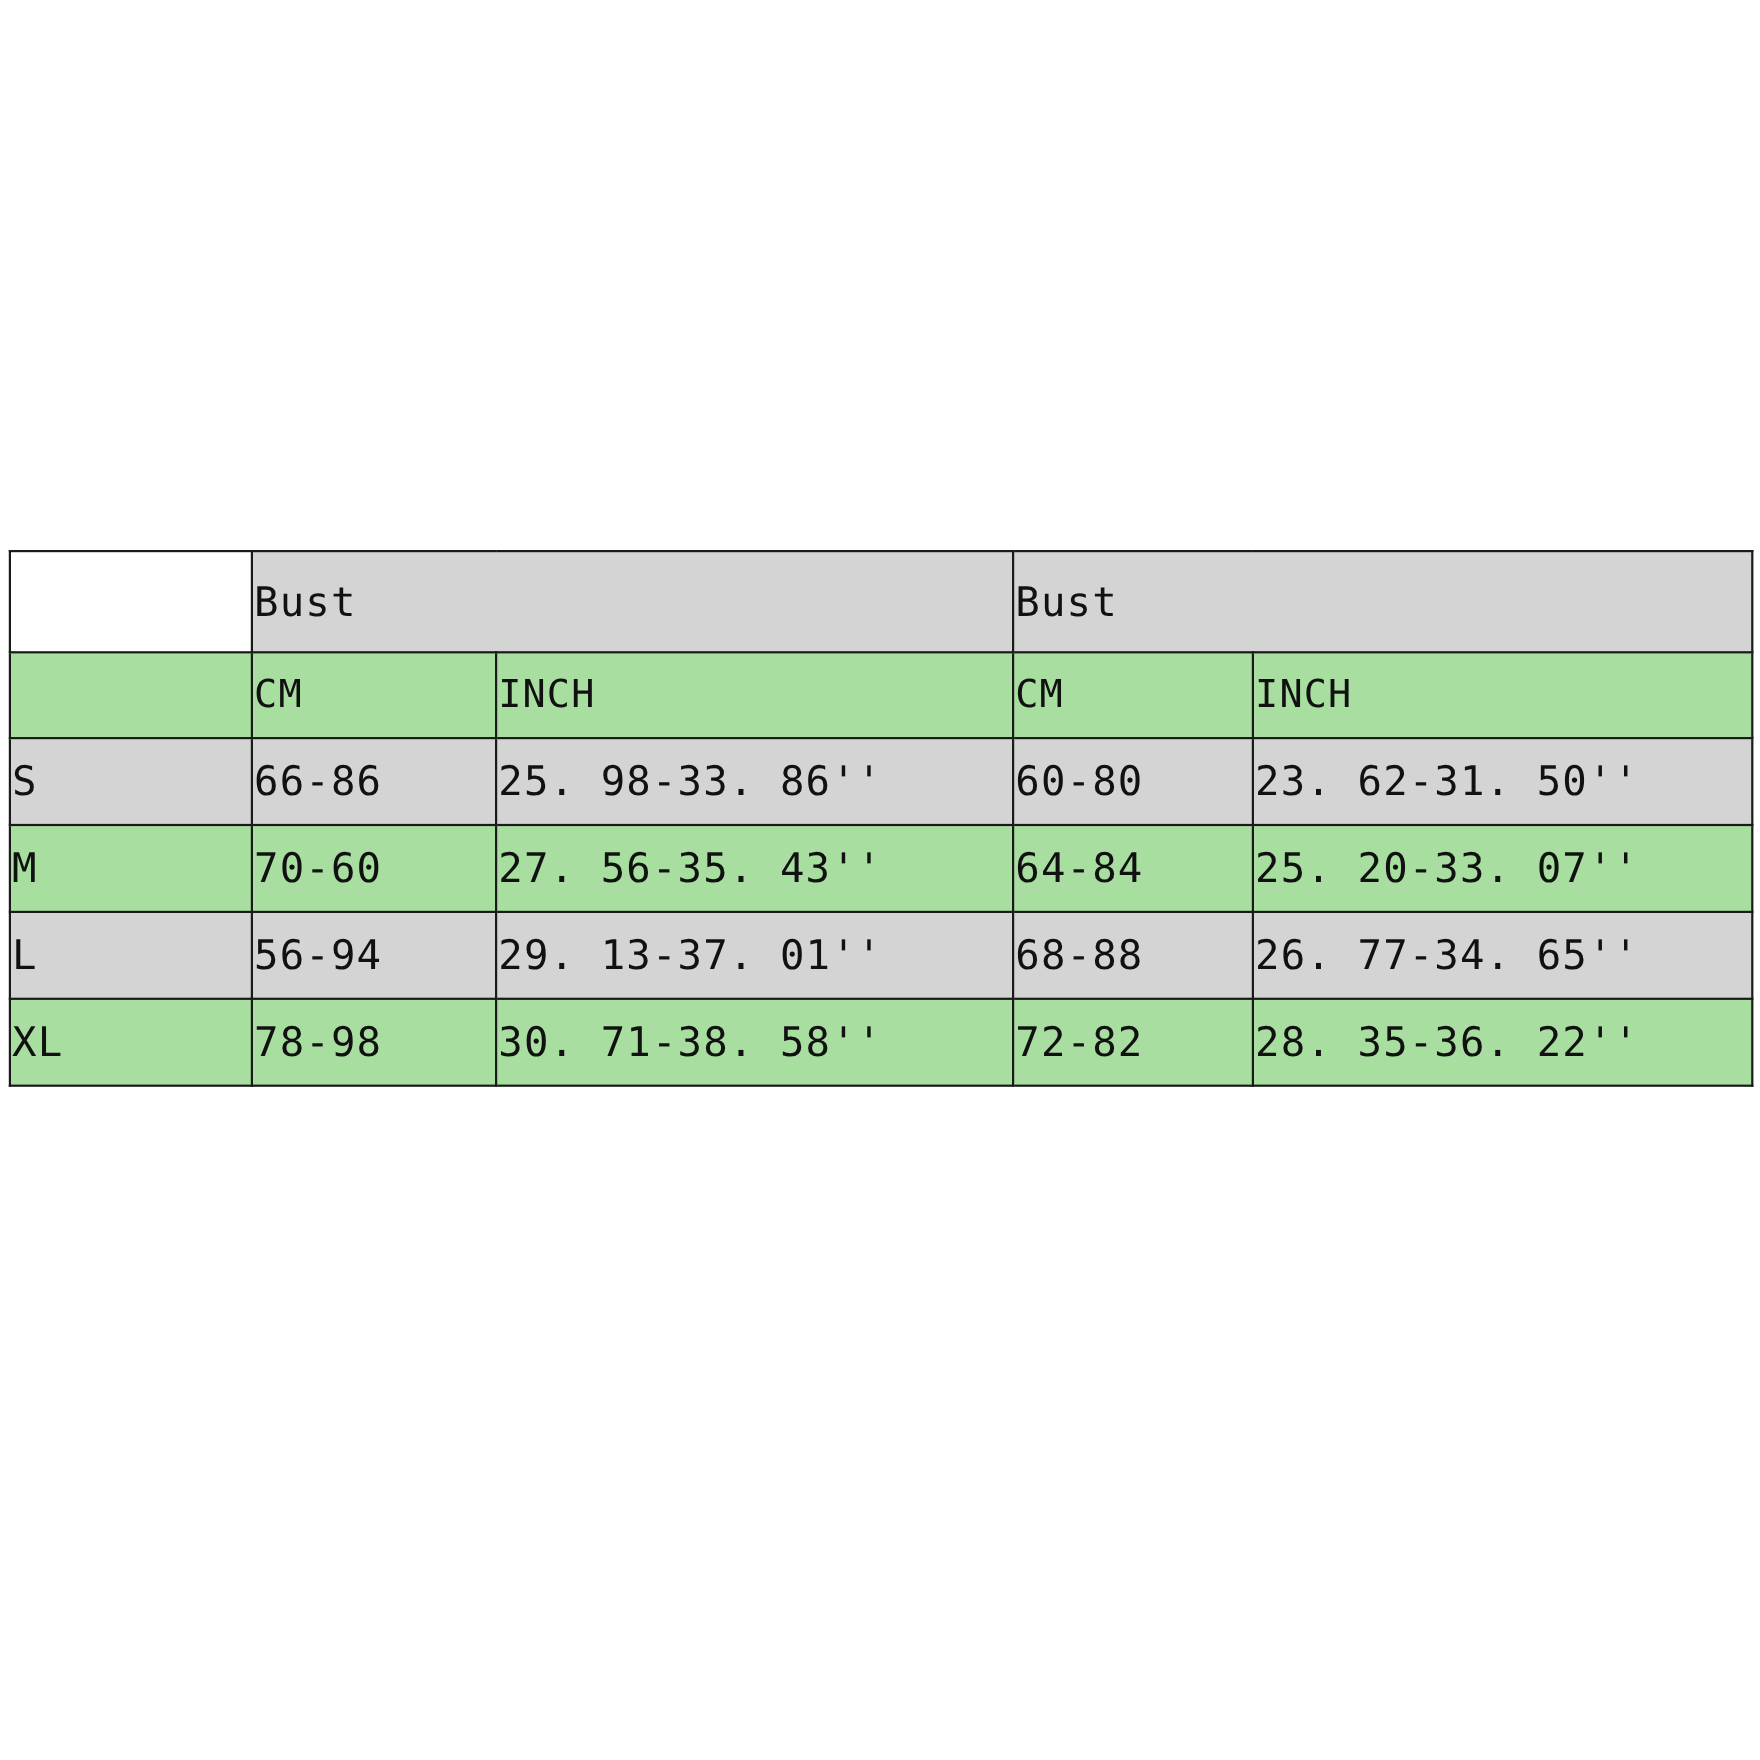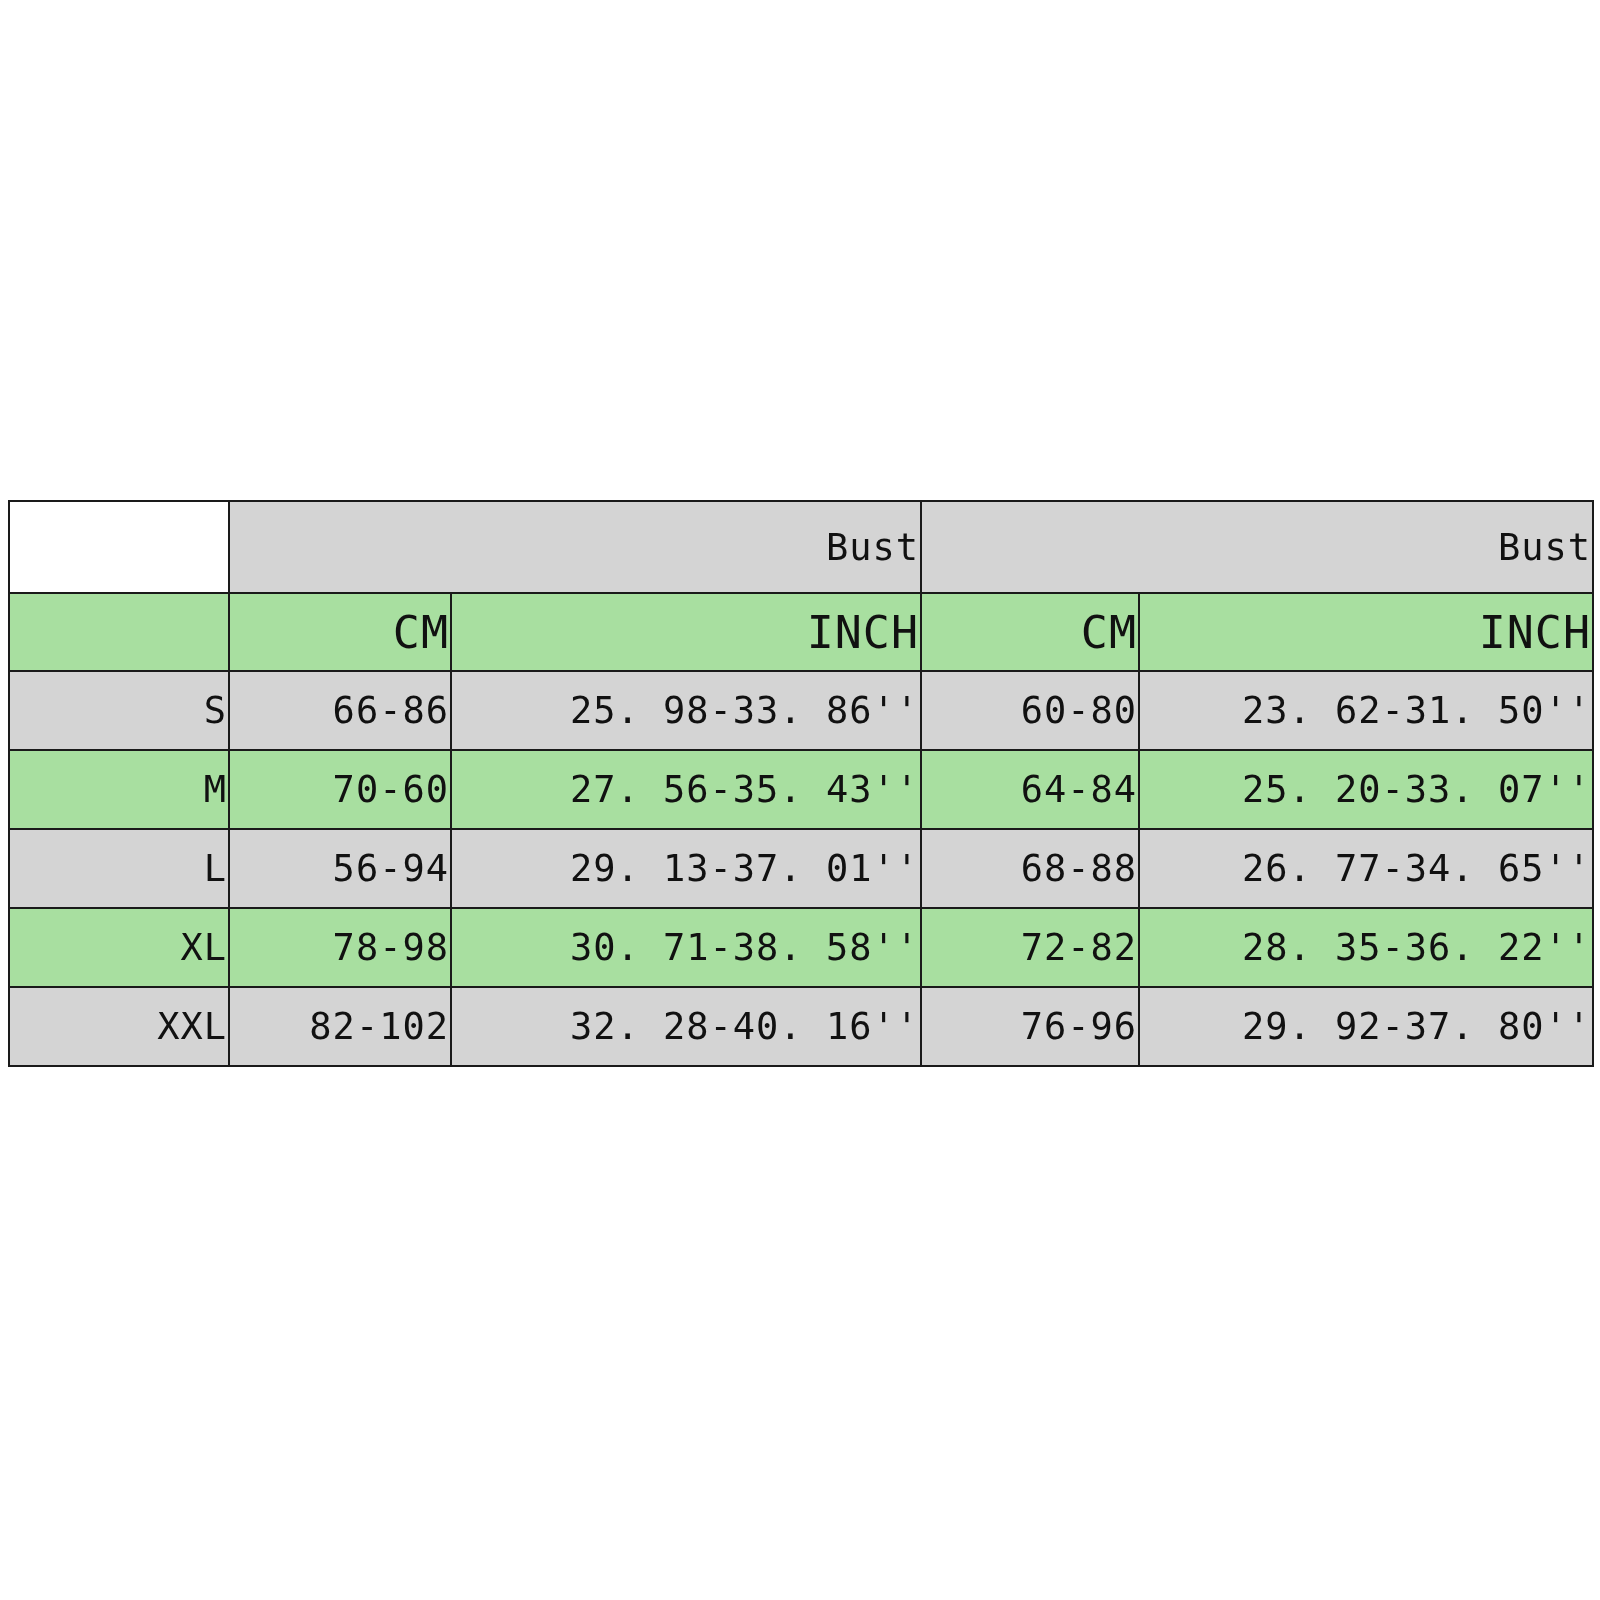--- a/index.html
+++ b/index.html
@@ -26,21 +26,21 @@
     width: 1584px;
   }
   table.size-chart {
     border-collapse: collapse;
     table-layout: fixed;
     width: 1584px;
     border: 2px solid #1a1a1a;
   }
   table.size-chart td {
     border: 2px solid #1a1a1a;
-    text-align: right;
+    text-align: left;
     vertical-align: middle;
     color: #111111;
     font-family: "DejaVu Sans Mono", monospace;
     letter-spacing: 1px;
   }
   .col-size  { width: 220px; }
   .col-cm    { width: 222px; }
   .col-inch  { width: 470px; }
   .col-cm2   { width: 218px; }
   .col-inch2 { width: 454px; }
@@ -48,21 +48,21 @@
   .cell-blank { background: #ffffff; border-left-color: #1a1a1a; }
   .bg-grey  { background: #d4d4d4; }
   .bg-green { background: #a8dfa0; }
 
   .row-header td {
     height: 88px;
     font-size: 37px;
   }
   .row-units td {
     height: 74px;
-    font-size: 45px;
+    font-size: 35px;
   }
   .row-data td {
     height: 75px;
     font-size: 37px;
   }
 </style>
 </head>
 <body>
 
 <div class="page">
@@ -114,24 +114,17 @@
         </tr>
 
         <tr class="row-data">
           <td class="bg-green">XL</td>
           <td class="bg-green">78-98</td>
           <td class="bg-green">30. 71-38. 58''</td>
           <td class="bg-green">72-82</td>
           <td class="bg-green">28. 35-36. 22''</td>
         </tr>
 
-        <tr class="row-data">
-          <td class="bg-grey">XXL</td>
-          <td class="bg-grey">82-102</td>
-          <td class="bg-grey">32. 28-40. 16''</td>
-          <td class="bg-grey">76-96</td>
-          <td class="bg-grey">29. 92-37. 80''</td>
-        </tr>
 
       </tbody>
     </table>
   </div>
 </div>
 
 </body></html>

